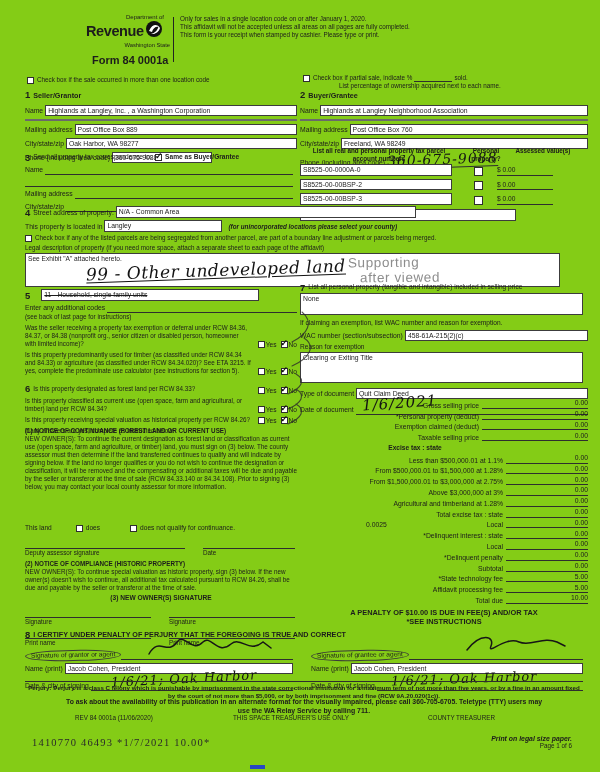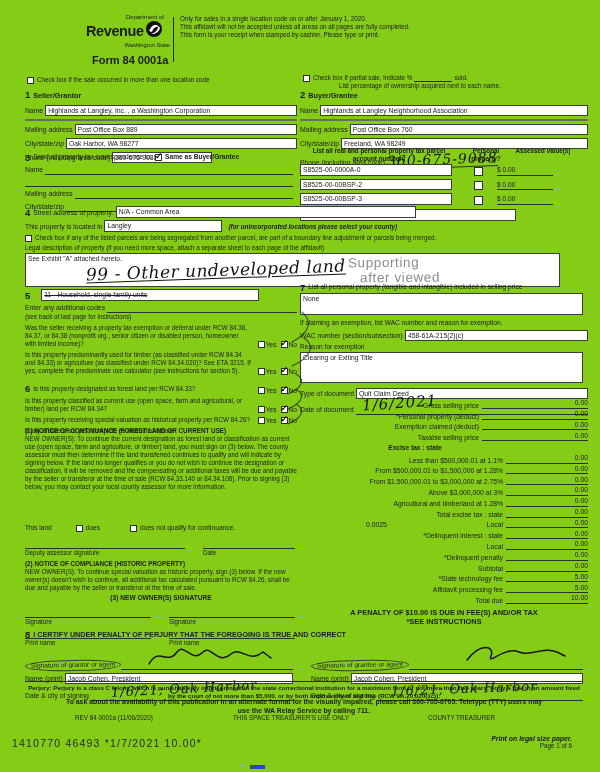--- a/index.html
+++ b/index.html
@@ -411,21 +411,21 @@
       <path d="M26 113 C40 107 44 99 34 93"></path>
       <path d="M26 128 C40 122 44 114 34 108"></path>
     </g>
   </svg>
 
   <div class="abs" style="left:25px;top:630px;width:558px">
     <div style="display:flex;align-items:flex-end">
       <span class="sec">8</span>
       <span class="b t7">I CERTIFY UNDER PENALTY OF PERJURY THAT THE FOREGOING IS TRUE AND CORRECT</span>
     </div>
-    <div style="display:flex;margin-top:20px">
+    <div style="display:flex;margin-top:10px">
 
       <div style="width:268px;position:relative">
         <svg class="abs" style="left:120px;top:-16px" width="130" height="26" viewBox="0 0 130 26">
           <path d="M4 20 C14 2 22 22 32 8 C40 -2 46 20 58 8 C66 0 72 22 86 10 C96 2 104 20 118 8 L126 14" fill="none" stroke="#161616" stroke-width="1.5" stroke-linecap="round"></path>
         </svg>
         <div class="row" style="margin-top:0">
           <span class="t65 oval">Signature of grantor or agent</span>
           <span class="ul grow"></span>
         </div>
         <div class="row">
@@ -460,21 +460,21 @@
     </div>
   </div>
 
   <div class="abs b" style="left:25px;top:681px;width:558px;border-top:1px solid #2e2e2e;padding-top:2px;text-align:center;font-size:6.2px;line-height:1.3">Perjury: Perjury is a class C felony which is punishable by imprisonment in the state correctional institution for a maximum term of not more than five years, or by a fine in an amount fixed by the court of not more than $5,000, or by both imprisonment and fine (RCW 9A.20.020(1c)).</div>
   <div class="abs b" style="left:60px;top:698px;width:488px;text-align:center;font-size:6.9px;line-height:1.3">To ask about the availability of this publication in an alternate format for the visually impaired, please call 360-705-6705. Teletype (TTY) users may use the WA Relay Service by calling 711.</div>
 
   <div class="abs t6" style="left:75px;top:714px">REV 84 0001a (11/06/2020)</div>
   <div class="abs t6" style="left:233px;top:714px">THIS SPACE TREASURER'S USE ONLY</div>
   <div class="abs t6" style="left:428px;top:714px">COUNTY TREASURER</div>
 
-  <div class="abs" style="left:12px;top:737px;font-family:Liberation Sans, sans-serif;font-size:10.5px;letter-spacing:1.2px;color:#2a2a2a">1410770 46493 *1/7/2021 10.00*</div>
+  <div class="abs" style="left:32px;top:737px;font-family:Liberation Serif, serif;font-size:10.5px;letter-spacing:1.2px;color:#2a2a2a">1410770 46493 *1/7/2021 10.00*</div>
 
   <div class="abs" style="right:28px;top:735px;text-align:right">
     <div class="b i" style="font-size:6.9px">Print on legal size paper.</div>
     <div class="t6">Page 1 of 6</div>
   </div>
 
   <div class="abs" style="left:250px;top:765px;width:15px;height:4px;background:#2747c4"></div>
 </div>
 
 </body></html>

